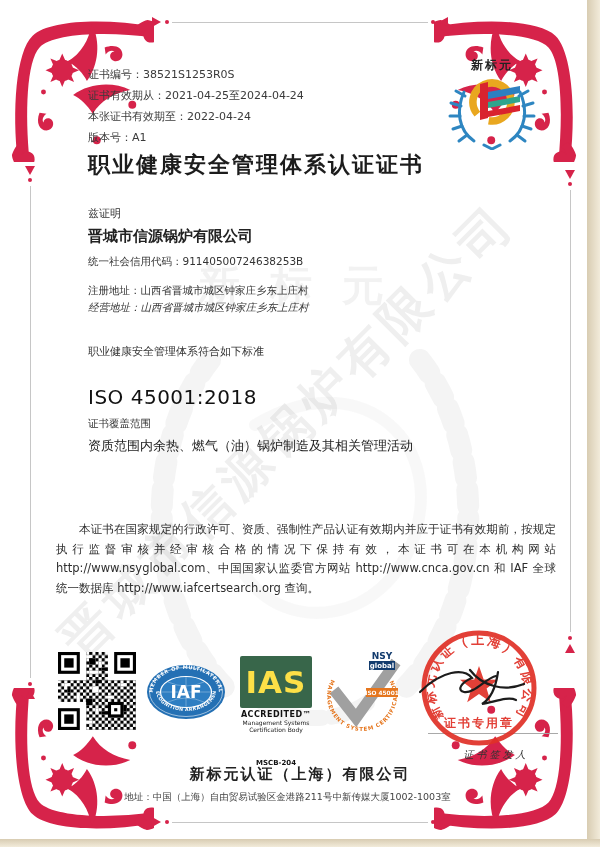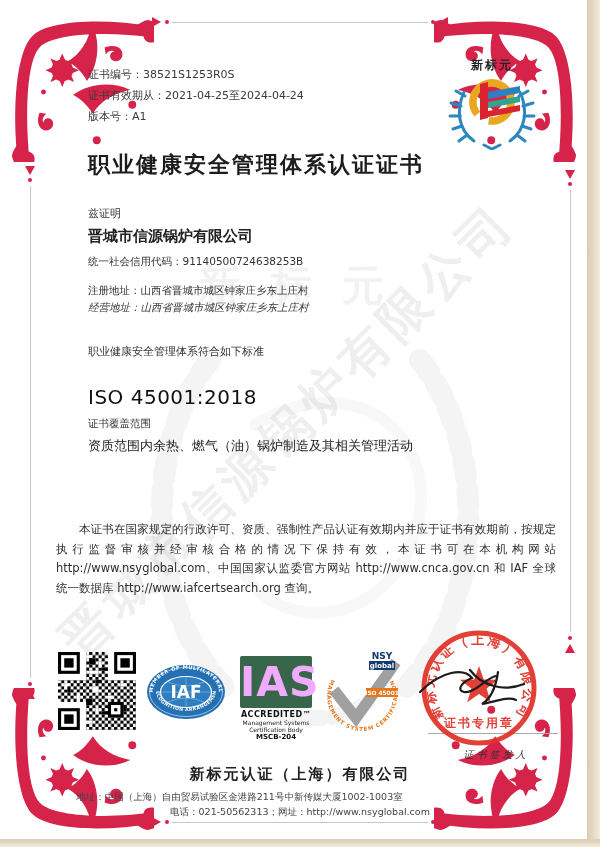--- a/index.html
+++ b/index.html
@@ -36,30 +36,30 @@
   .addr1{left:88px;top:284px;font-size:10.5px;}
   .addr2{left:88px;top:301px;font-size:10.5px;font-style:italic;}
   .stdlabel{left:88px;top:344px;font-size:11px;}
   .stdvalue{left:88px;top:385px;font-size:20px;font-weight:400;color:#111;letter-spacing:.5px;}
   .scopelabel{left:88px;top:417px;font-size:10.5px;}
   .scopevalue{left:88px;top:437px;font-size:13px;color:#222;}
   .statement{left:56px;top:520px;width:500px;font-size:11.5px;line-height:19.5px;
              text-align:justify;text-indent:2em;color:#2e2e2e;}
   
   .iasbox{left:240px;top:656px;width:72px;text-align:center;}
-  .iasgreen{width:72px;height:52px;background:#38664a;border-radius:2px;color:#f0abfc;
-            font-size:41px;font-weight:700;line-height:52px;letter-spacing:1px;text-align:center;}
+  .iasgreen{width:72px;height:52px;background:#38664a;border-radius:2px;color:#fde047;
+            font-size:31px;font-weight:700;line-height:52px;letter-spacing:1px;text-align:center;}
   .iasl1{font-size:8px;font-weight:700;color:#111;margin-top:2px;letter-spacing:.5px;}
   .iasl2,.iasl3{font-size:6px;color:#222;}
-  .iasl4{font-size:7px;font-weight:700;color:#111;}
+  .iasl4{font-size:7px;font-weight:700;color:#111;margin-top:26px;}
   .sealline{left:428px;top:733px;width:130px;height:1px;background:#a9a9a9;}
   .signer{left:436px;top:748px;width:120px;text-align:center;font-size:10px;letter-spacing:3px;color:#333;font-style:italic;}
   
   .fcompany{left:0;top:765px;width:600px;text-align:center;font-size:15px;font-weight:700;color:#222;letter-spacing:2px;}
-  .faddr{left:0;top:791px;width:479px;text-align:center;font-size:9.5px;color:#444;}
+  .faddr{left:0;top:791px;width:479px;text-align:center;font-size:9.5px;color:#444;padding-left:48px;}
   .fcontact{left:0;top:806px;width:600px;text-align:center;font-size:9.5px;color:#444;}
 </style>
 </head>
 <body>
 
 <div class="page">
 
   <div class="abs wm-brand">新标元</div>
   <div class="abs wm-diag">晋城市信源锅炉有限公司</div>
   <svg class="abs wm-wreath" width="400" height="430" viewBox="0 0 400 430">
@@ -120,20 +120,21 @@
   <div class="rdot" style="left:28px;top:682px"></div>
   <div class="tri tri-up" style="left:25px;top:690px"></div>
   <div class="tri tri-down" style="left:565px;top:170px"></div>
   <div class="rdot" style="left:568px;top:182px"></div>
   <div class="rdot" style="left:568px;top:636px"></div>
   <div class="tri tri-up" style="left:565px;top:644px"></div>
 
   <div class="abs meta">
     <div>证书编号：38521S1253R0S</div>
     <div>证书有效期从：2021-04-25至2024-04-24</div>
+    <div>本张证书有效期至：2022-04-24</div>
     <div>版本号：A1</div>
   </div>
 
   <svg class="abs" style="left:444px;top:56px" width="96" height="94" viewBox="0 0 96 94">
     <text x="48" y="13" font-size="12" font-weight="bold" fill="#222" letter-spacing="2" text-anchor="middle">新标元</text>
     <path d="M33.4,58.2 A19,19 0 1 1 44.7,64.7" fill="none" stroke="#e9a71f" stroke-width="7.5"></path>
     <path d="M36,28 L44,26 L44,62 L36,64 Z" fill="#d9232e"></path>
     <path d="M44,36 L76,30 L76,37 L44,43 Z" fill="#2d7fc1"></path>
     <path d="M44,46 L76,40 L76,46 L44,52 Z" fill="#2fa58d"></path>
     <path d="M44,55 L76,49 L76,55 L44,61 Z" fill="#d9232e"></path>
@@ -265,17 +266,16 @@
     <g stroke="#1c1c1c" stroke-width="2.2" fill="none" stroke-linecap="round">
       <path d="M8,66 C30,44 52,42 60,52 C50,56 44,64 52,66 C62,68 74,52 84,50"></path>
       <path d="M58,44 C70,60 92,66 112,58"></path>
       <path d="M86,46 C84,60 80,72 70,78 C82,76 96,70 104,74"></path>
     </g>
   </svg>
   <div class="abs signer">证书签发人</div>
 
   <div class="abs fcompany">新标元认证（上海）有限公司</div>
   <div class="abs faddr">地址：中国（上海）自由贸易试验区金港路211号中新传媒大厦1002-1003室</div>
-  <div class="abs fcontact">电话：021-50562313；网址：http://www.nsyglobal.com</div>
 
   <div class="abs edge-right"></div>
   <div class="abs edge-bottom"></div>
 </div>
 
 </body></html>

